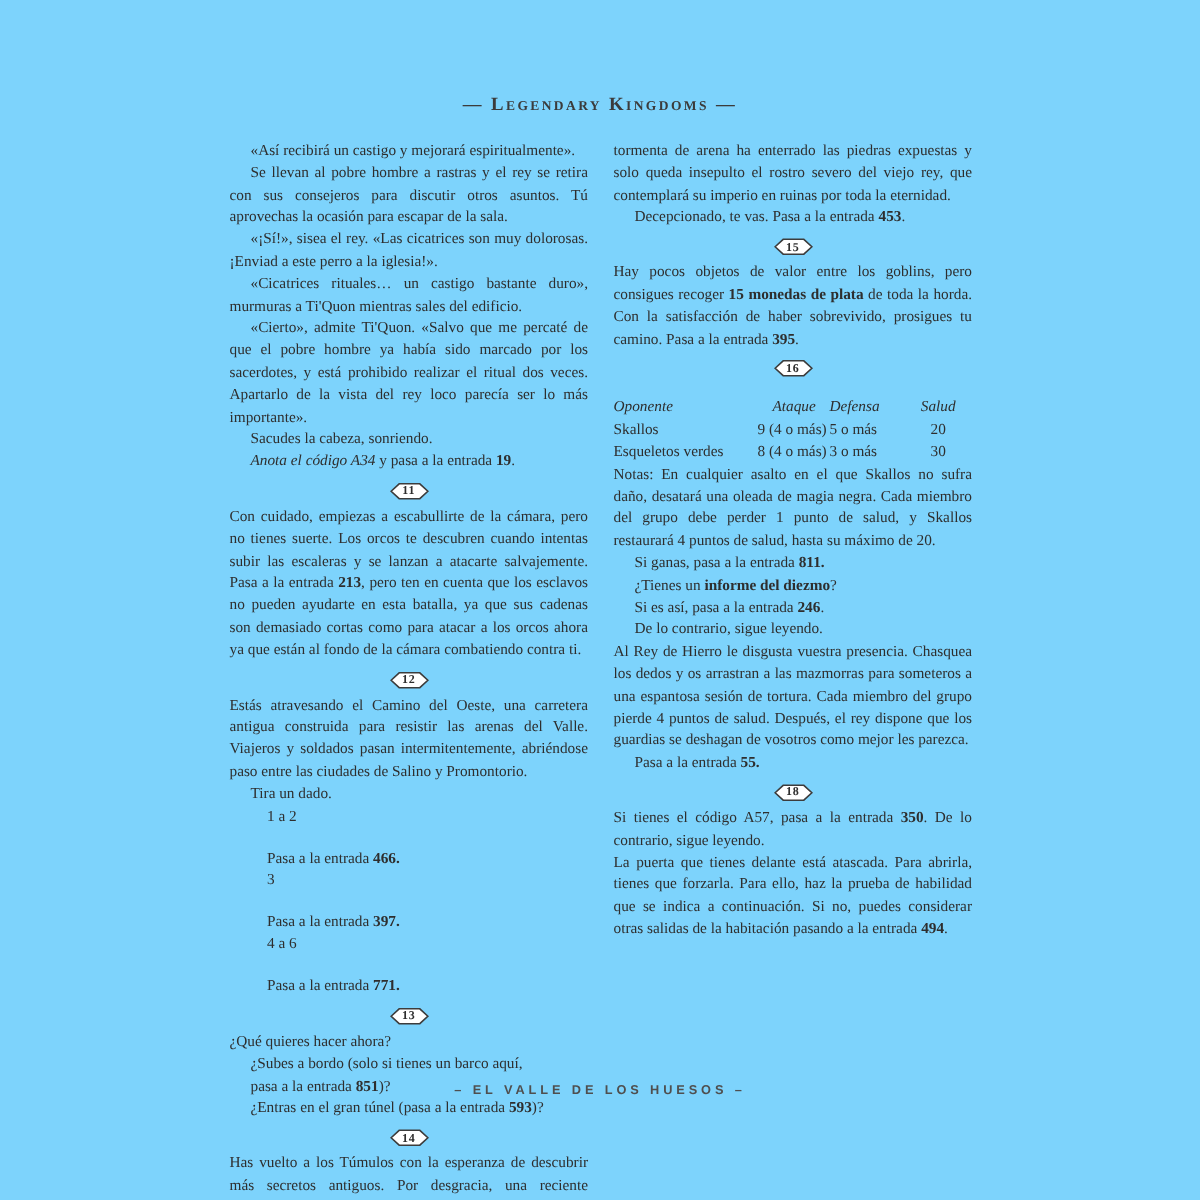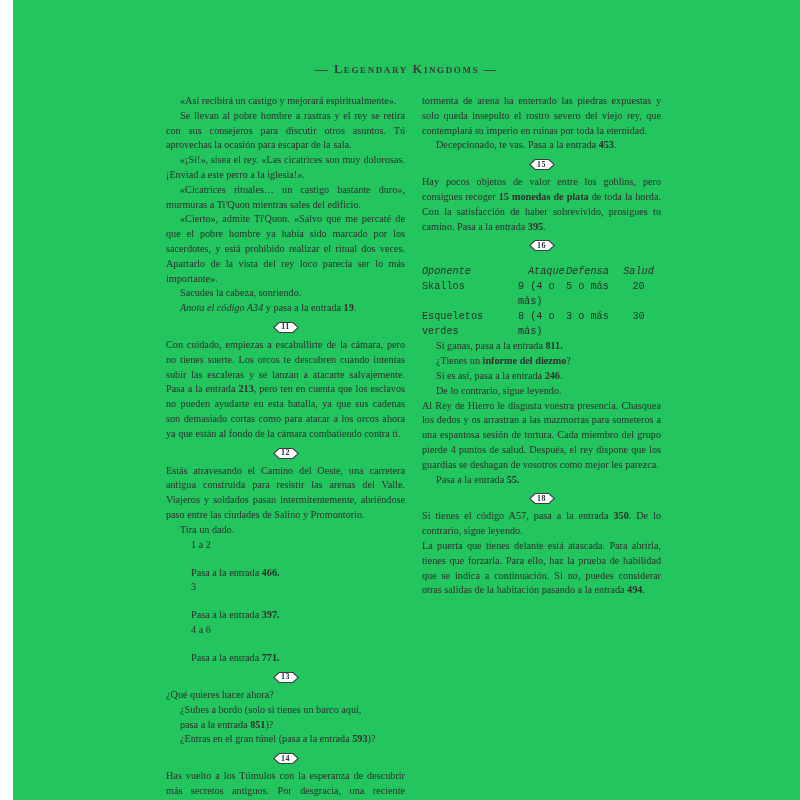--- a/index.html
+++ b/index.html
@@ -1,20 +1,20 @@
 <!DOCTYPE html>
 <html lang="es"><head>
 <meta charset="utf-8">
 <style>
   html,body{margin:0;padding:0;}
   body{
     width:800px;height:800px;background:#ffffff;position:relative;
     font-family:"Liberation Serif","DejaVu Serif",serif;color:#2e2e2e;
   }
-  .page{position:absolute;inset:0;background:#22c55e;margin-left:13px;}
+  .page{position:absolute;inset:0;background:#7dd3fc;}
   .running-head{
     position:absolute;top:62px;left:0;width:100%;text-align:center;
     font-variant:small-caps;font-weight:bold;font-size:12.5px;
     letter-spacing:1.6px;color:#3b3b3b;
   }
   .running-foot{
     position:absolute;top:721px;left:0;width:100%;text-align:center;
     font-family:"Liberation Sans","DejaVu Sans",sans-serif;font-weight:bold;
     font-size:8.5px;letter-spacing:2.6px;color:#4f4f4f;
   }
@@ -36,21 +36,21 @@
   .badge svg{position:absolute;left:0;top:0;width:100%;height:100%;}
   .badge polygon{fill:#ffffff;stroke:#3c3c3c;stroke-width:1.4;}
   .badge-num{
     position:absolute;left:0;right:0;top:0.5px;text-align:center;
     font-size:8px;font-weight:bold;letter-spacing:0.5px;color:#2e2e2e;
     line-height:12px;
   }
   .dice-row{display:flex;padding-left:25px;text-align:left;flex-direction:column;}
   .dice-range{flex:0 0 28px;}
   .combat-table{margin-top:13px;}
-  .t-row{display:grid;grid-template-columns:96px 48px 50px 1fr;text-align:left;font-family:Liberation Mono, monospace;}
+  .t-row{display:grid;grid-template-columns:96px 48px 50px 1fr;text-align:left;}
   .t-head{font-style:italic;}
   .t-head .c-att{padding-left:10px;}
   .t-head .c-sal{text-align:center;}
   .c-sal{text-align:center;}
 </style>
 </head>
 <body>
 
 <div class="page">
 
@@ -158,33 +158,35 @@
         <span class="c-def">5 o más</span>
         <span class="c-sal">20</span>
       </div>
       <div class="t-row">
         <span class="c-opp">Esqueletos verdes</span>
         <span class="c-att">8 (4 o más)</span>
         <span class="c-def">3 o más</span>
         <span class="c-sal">30</span>
       </div>
     </div>
+    <p class="para"><span>Notas: En cualquier asalto en el que Skallos no sufra daño, desatará una oleada de magia negra. Cada miembro del grupo debe perder 1 punto de salud, y Skallos restaurará 4 puntos de salud, hasta su máximo de 20.</span></p>
     <p class="para indent"><span>Si ganas, pasa a la entrada </span><span class="b">811.</span></p>
 
     <p class="para indent"><span>¿Tienes un </span><span class="b">informe del diezmo</span><span>?</span></p>
     <p class="para indent"><span>Si es así, pasa a la entrada </span><span class="b">246</span><span>.</span></p>
     <p class="para indent"><span>De lo contrario, sigue leyendo.</span></p>
     <p class="para"><span>Al Rey de Hierro le disgusta vuestra presencia. Chasquea los dedos y os arrastran a las mazmorras para someteros a una espantosa sesión de tortura. Cada miembro del grupo pierde 4 puntos de salud. Después, el rey dispone que los guardias se deshagan de vosotros como mejor les parezca.</span></p>
     <p class="para indent"><span>Pasa a la entrada </span><span class="b">55.</span></p>
 
     <div class="badge-row">
       <span class="badge">
         <svg viewBox="0 0 34 16">
             <polygon points="1,8 8,1.5 26,1.5 33,8 26,14.5 8,14.5"></polygon>
           </svg>
         <span class="badge-num">18</span>
       </span>
     </div>
     <p class="para"><span>Si tienes el código A57, pasa a la entrada </span><span class="b">350</span><span>. De lo contrario, sigue leyendo.</span></p>
     <p class="para"><span>La puerta que tienes delante está atascada. Para abrirla, tienes que forzarla. Para ello, haz la prueba de habilidad que se indica a continuación. Si no, puedes considerar otras salidas de la habitación pasando a la entrada </span><span class="b">494</span><span>.</span></p>
   </div>
 
+  <div class="running-foot">– EL VALLE DE LOS HUESOS –</div>
 </div>
 
 </body></html>

